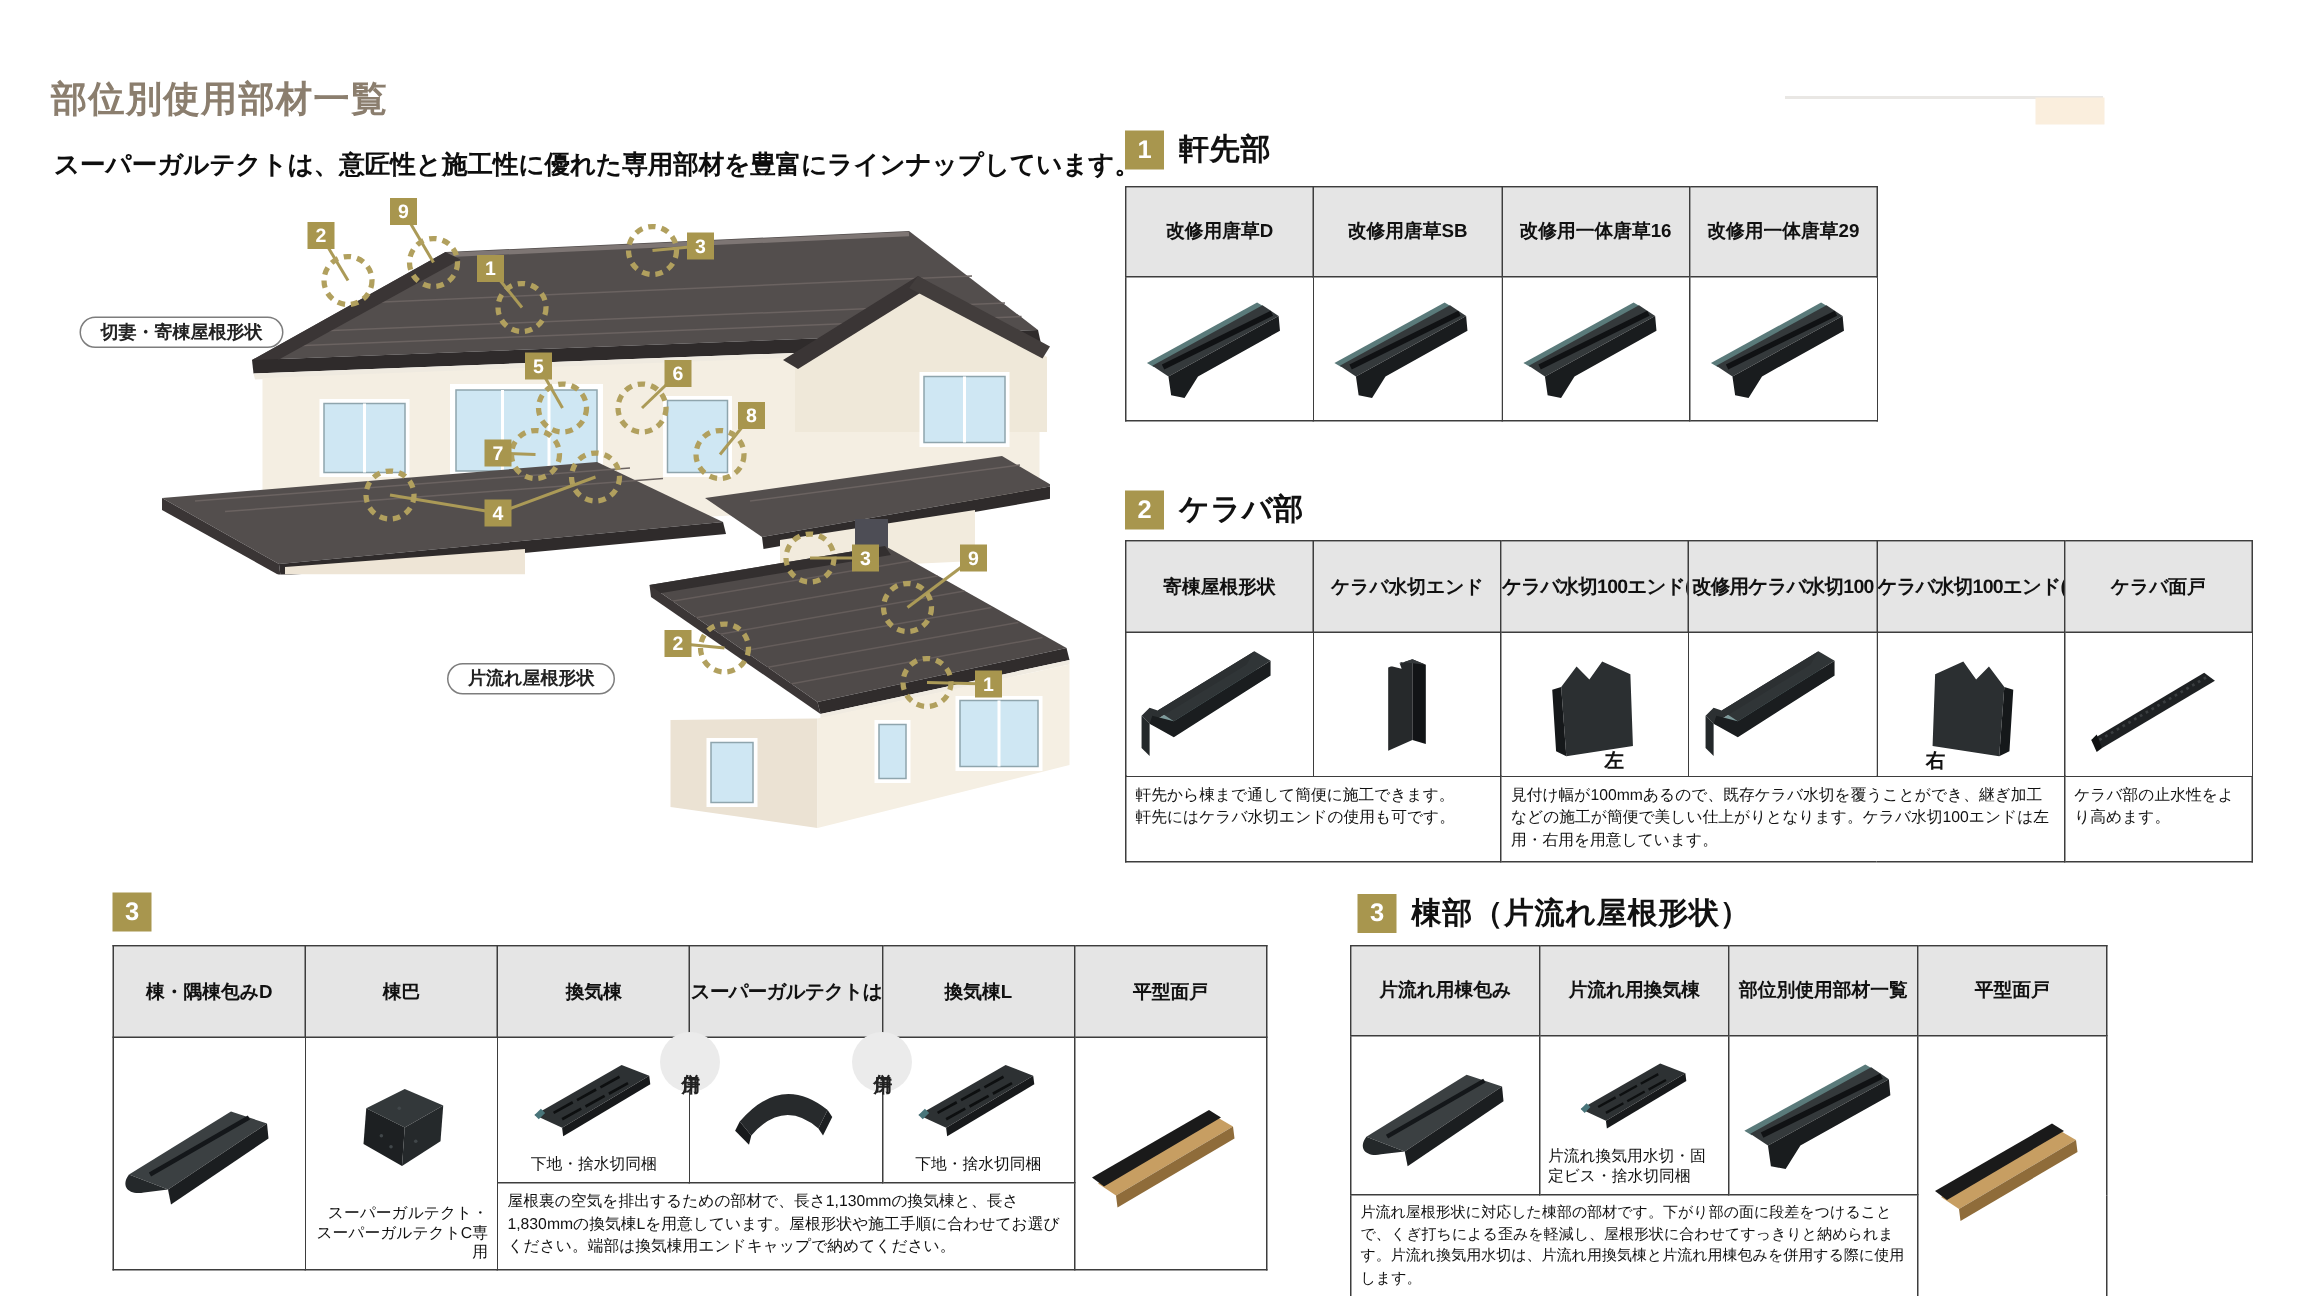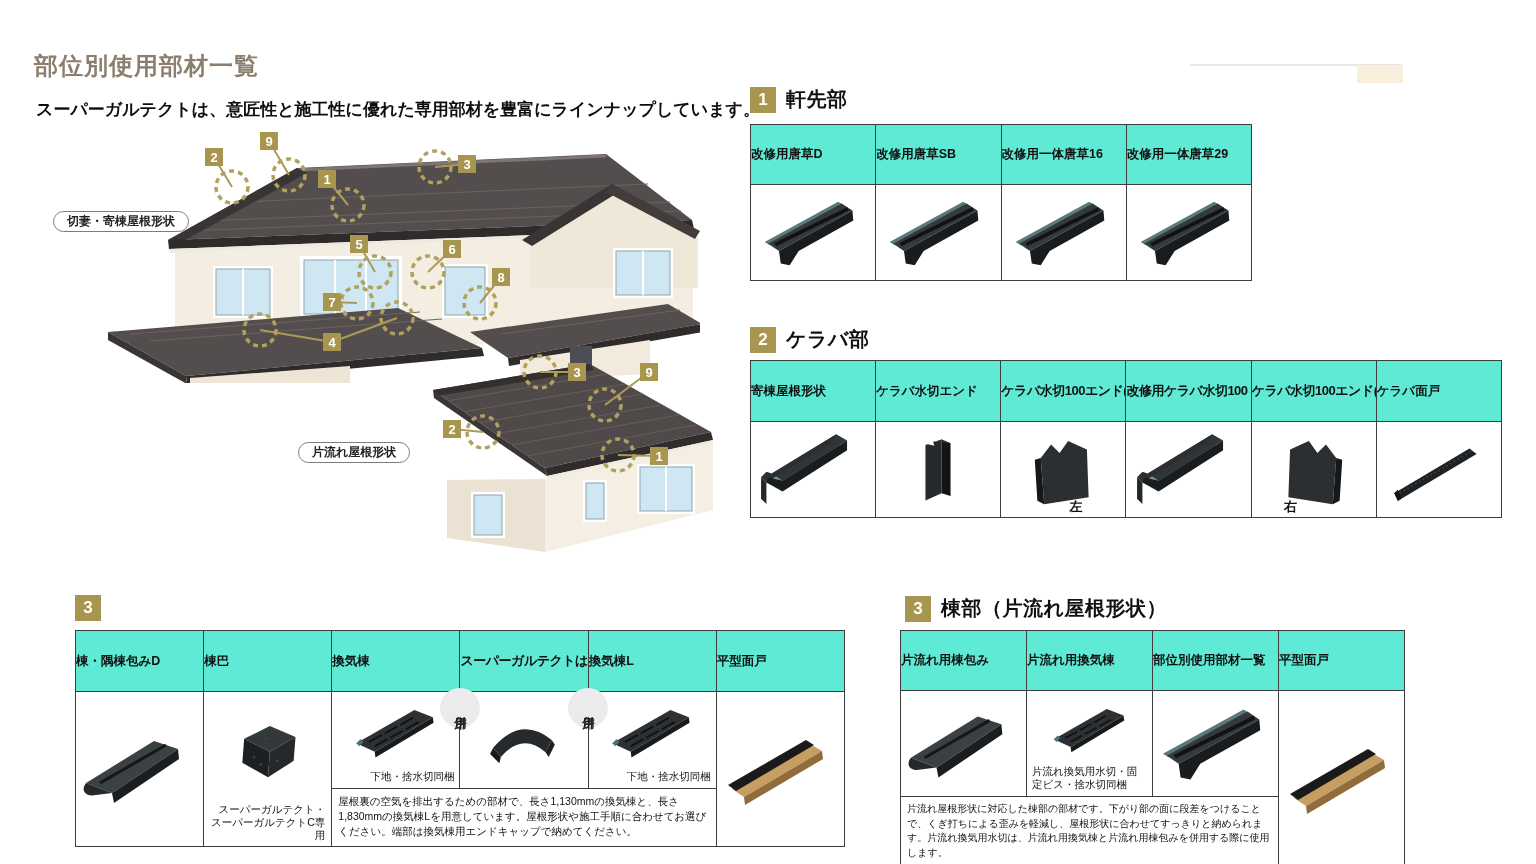--- a/index.html
+++ b/index.html
@@ -11,28 +11,28 @@
 .artifact-line{position:absolute;left:1190px;top:64px;width:212px;height:2px;background:#e9e7e4}
 .artifact-blob{position:absolute;left:1357px;top:65px;width:46px;height:18px;background:#faeedd}
 .sec-head{position:absolute;display:flex;align-items:center;gap:10px}
 .sec-num{width:26px;height:26px;background:#a8964e;color:#fff;font-size:17px;font-weight:bold;
   display:flex;align-items:center;justify-content:center;flex:0 0 26px}
 .sec-title{font-size:20px;font-weight:bold;letter-spacing:.5px;white-space:nowrap}
 table.tbl{position:absolute;border-collapse:collapse;table-layout:fixed;background:#fff}
 .tbl-wrap{position:absolute}
 .tbl-wrap table.tbl{position:static}
 .tbl th,.tbl td{border:1px solid #3d3d3d}
-.tbl th{background:#5eead4;font-size:12.5px;font-weight:bold;text-align:left;padding:21px 0;white-space:nowrap;overflow:hidden}
+.tbl th{background:#e5e5e5;font-size:12.5px;font-weight:bold;text-align:center;padding:21px 0;white-space:nowrap;overflow:hidden}
 .tbl th.sm{font-size:13px;letter-spacing:-.5px}
 .tbl td.img{text-align:center;vertical-align:middle;position:relative;padding:2px;background:#fff}
 .tbl td.desc{font-size:10.5px;line-height:1.45;vertical-align:top;text-align:left;padding:5px 6px;white-space:pre-line}
 .pimg{display:block;margin:0 auto}
 .note{font-size:10.5px;text-align:left;line-height:1.25;padding:0 3px 2px}
 .note.right{text-align:right;padding-right:4px}
-.cellstack{display:flex;flex-direction:column;justify-content:flex-end;align-items:flex-end;height:100%}
+.cellstack{display:flex;flex-direction:column;justify-content:flex-end;align-items:center;height:100%}
 .cellstack .pimg{margin:auto}
 .side-label{position:absolute;bottom:1px;font-size:13px;font-weight:bold}
 th.dotl,td.dotl{border-left:1.5px dotted #6b6b6b}
 .heiyo{position:absolute;width:40px;height:40px;border-radius:50%;background:#ebebeb;color:#222;
   display:flex;align-items:center;justify-content:center;writing-mode:vertical-rl;
   font-size:12.5px;font-weight:bold;letter-spacing:2px;z-index:3}
 .pill{position:absolute;border:1.5px solid #7d7d7d;border-radius:11px;background:#fff;
   padding:1px 13px;font-size:12px;font-weight:bold;color:#222;white-space:nowrap;z-index:4}
 .house{position:absolute}
 .house>svg{position:absolute;left:0;top:0}
@@ -349,20 +349,26 @@
               <use href="#s-capR"></use>
             </svg>
         <span class="side-label" style="left:26%">右</span>
       </td>
       <td class="img">
             <svg class="pimg" width="114" height="86">
               <use href="#s-foam"></use>
             </svg>
           </td>
     </tr>
+    <tr style="height:52px">
+      <td class="desc" colspan="2">軒先から棟まで通して簡便に施工できます。
+軒先にはケラバ水切エンドの使用も可です。</td>
+      <td class="desc" colspan="3">見付け幅が100mmあるので、既存ケラバ水切を覆うことができ、継ぎ加工などの施工が簡便で美しい仕上がりとなります。ケラバ水切100エンドは左用・右用を用意しています。</td>
+      <td class="desc">ケラバ部の止水性をより高めます。</td>
+    </tr>
   </tbody>
     </table>
 
   <div class="sec-head" style="left:75px;top:595px">
     <span class="sec-num">3</span>
   </div>
   <div class="tbl-wrap" style="left:75px;top:630px;width:668px">
     <table class="tbl" style="width:770px">
       <colgroup>
           <col>

